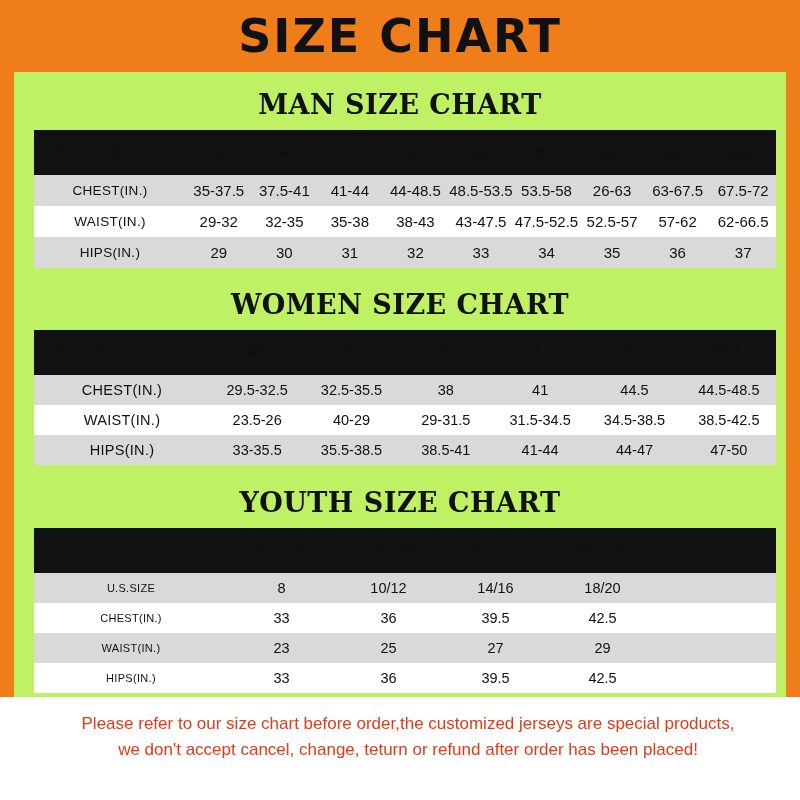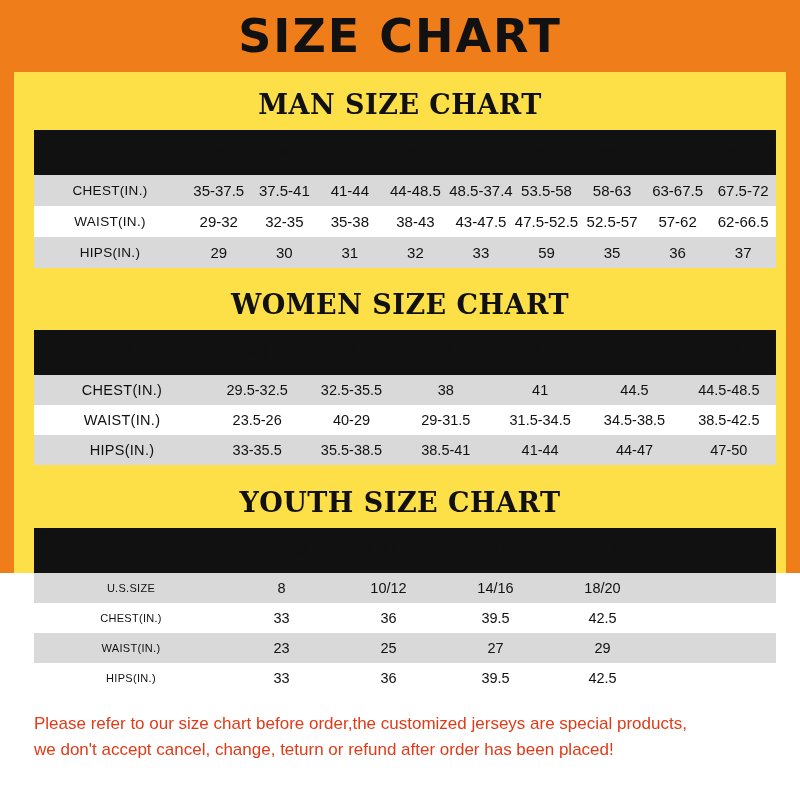--- a/index.html
+++ b/index.html
@@ -9,22 +9,22 @@
   body {
     width: 800px;
     height: 800px;
     background: #ffffff;
     font-family: "Liberation Sans", sans-serif;
     overflow: hidden;
   }
   .page {
     position: relative;
     width: 800px;
-    height: 573px;
-    background: #fde047;
+    height: 697px;
+    background: #bef264;
     box-sizing: border-box;
     border-left: 14px solid #ef7d1a;
     border-right: 14px solid #ef7d1a;
   }
   .banner {
     height: 72px;
     background: #ef7d1a;
     display: flex;
     align-items: center;
     justify-content: center;
@@ -104,21 +104,21 @@
 
   
   .youth thead th { font-size: 17px; }
   .youth thead th.rowhead { font-size: 19px; }
   .youth tbody td { font-size: 14.5px; }
   .youth td.rowlabel { font-size: 11px; }
 
   .note {
     margin: 18px auto 0 auto;
     width: 748px;
-    text-align: left;
+    text-align: center;
     color: #e23a18;
     font-family: "Liberation Sans", sans-serif;
     font-size: 17px;
     line-height: 1.5;
   }
   .note div { white-space: nowrap; }
 </style>
 </head>
 <body>
 
@@ -146,23 +146,23 @@
           <th>6XL</th>
         </tr>
       </thead>
       <tbody>
         <tr class="alt">
           <td class="rowlabel">CHEST(IN.)</td>
           <td>35-37.5</td>
           <td>37.5-41</td>
           <td>41-44</td>
           <td>44-48.5</td>
-          <td>48.5-37.4</td>
+          <td>48.5-53.5</td>
           <td>53.5-58</td>
-          <td>58-63</td>
+          <td>26-63</td>
           <td>63-67.5</td>
           <td>67.5-72</td>
         </tr>
         <tr class="plain">
           <td class="rowlabel">WAIST(IN.)</td>
           <td>29-32</td>
           <td>32-35</td>
           <td>35-38</td>
           <td>38-43</td>
           <td>43-47.5</td>
@@ -171,21 +171,21 @@
           <td>57-62</td>
           <td>62-66.5</td>
         </tr>
         <tr class="alt">
           <td class="rowlabel">HIPS(IN.)</td>
           <td>29</td>
           <td>30</td>
           <td>31</td>
           <td>32</td>
           <td>33</td>
-          <td>59</td>
+          <td>34</td>
           <td>35</td>
           <td>36</td>
           <td>37</td>
         </tr>
       </tbody>
     </table>
 
     <div class="section-title t2">WOMEN SIZE CHART</div>
     <table class="chart women">
       <thead>

